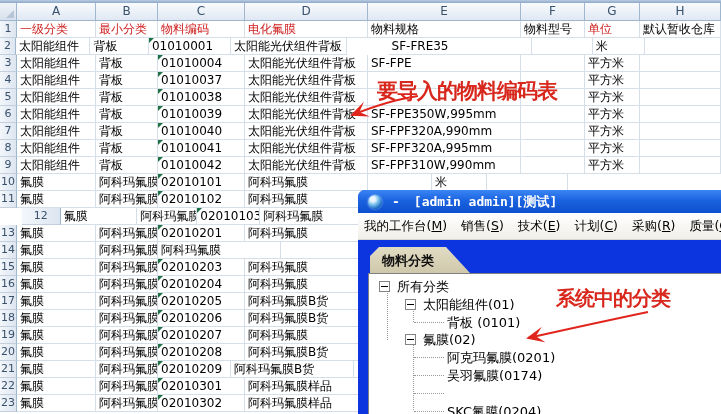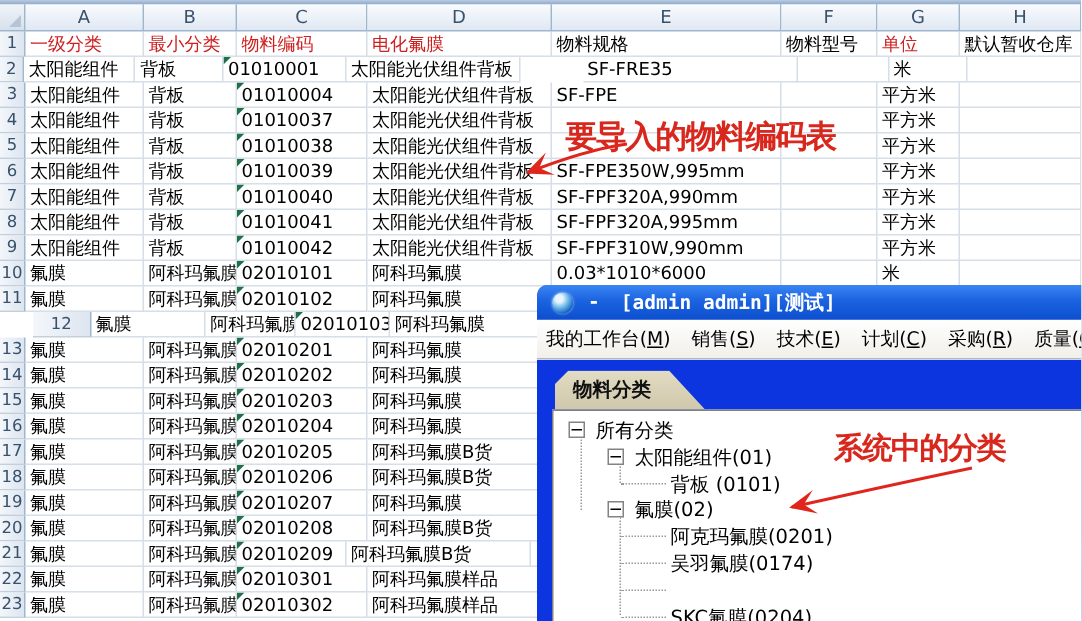--- a/index.html
+++ b/index.html
@@ -180,21 +180,20 @@
           <div class="cell" style="width: 64px;"></div>
           <div class="cell" style="width: 55px;">平方米</div>
           <div class="cell" style="width: 81px;"></div>
         </div>
         <div class="srow">
           <div class="gut" style="width: 17px;">10</div>
           <div class="cell" style="width: 79px;">氟膜</div>
           <div class="cell" style="width: 62px;">阿科玛氟膜</div>
           <div class="cell" style="width: 87px;">02010101<span class="tri"></span></div>
           <div class="cell" style="width: 123px;">阿科玛氟膜</div>
-          <div class="cell" style="width: 153px;">0.03*1010*6000</div>
           <div class="cell" style="width: 64px;"></div>
           <div class="cell" style="width: 55px;">米</div>
           <div class="cell" style="width: 81px;"></div>
         </div>
         <div class="srow">
           <div class="gut" style="width: 17px;">11</div>
           <div class="cell" style="width: 79px;">氟膜</div>
           <div class="cell" style="width: 62px;">阿科玛氟膜</div>
           <div class="cell" style="width: 87px;">02010102<span class="tri"></span></div>
           <div class="cell" style="width: 123px;">阿科玛氟膜</div>
@@ -222,21 +221,20 @@
           <div class="cell" style="width: 123px;">阿科玛氟膜</div>
           <div class="cell" style="width: 153px;"></div>
           <div class="cell" style="width: 64px;"></div>
           <div class="cell" style="width: 55px;"></div>
           <div class="cell" style="width: 81px;"></div>
         </div>
         <div class="srow">
           <div class="gut" style="width: 17px;">14</div>
           <div class="cell" style="width: 79px;">氟膜</div>
           <div class="cell" style="width: 62px;">阿科玛氟膜</div>
-          <div class="cell" style="width: 87px;">02010202<span class="tri"></span></div>
           <div class="cell" style="width: 123px;">阿科玛氟膜</div>
           <div class="cell" style="width: 153px;"></div>
           <div class="cell" style="width: 64px;"></div>
           <div class="cell" style="width: 55px;"></div>
           <div class="cell" style="width: 81px;"></div>
         </div>
         <div class="srow">
           <div class="gut" style="width: 17px;">15</div>
           <div class="cell" style="width: 79px;">氟膜</div>
           <div class="cell" style="width: 62px;">阿科玛氟膜</div>

